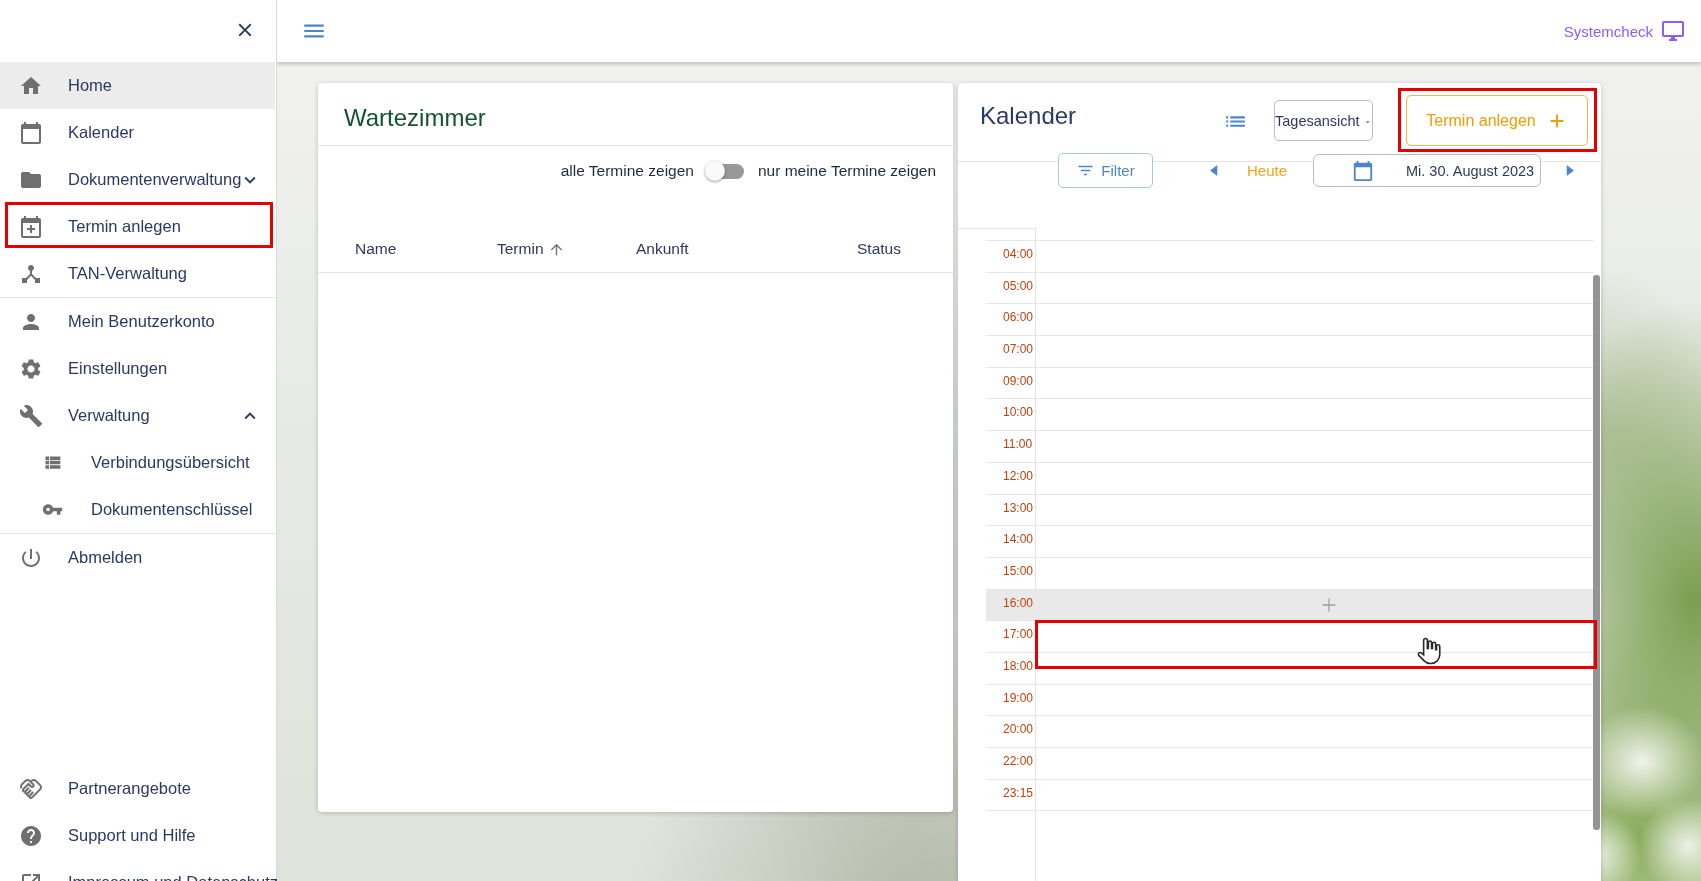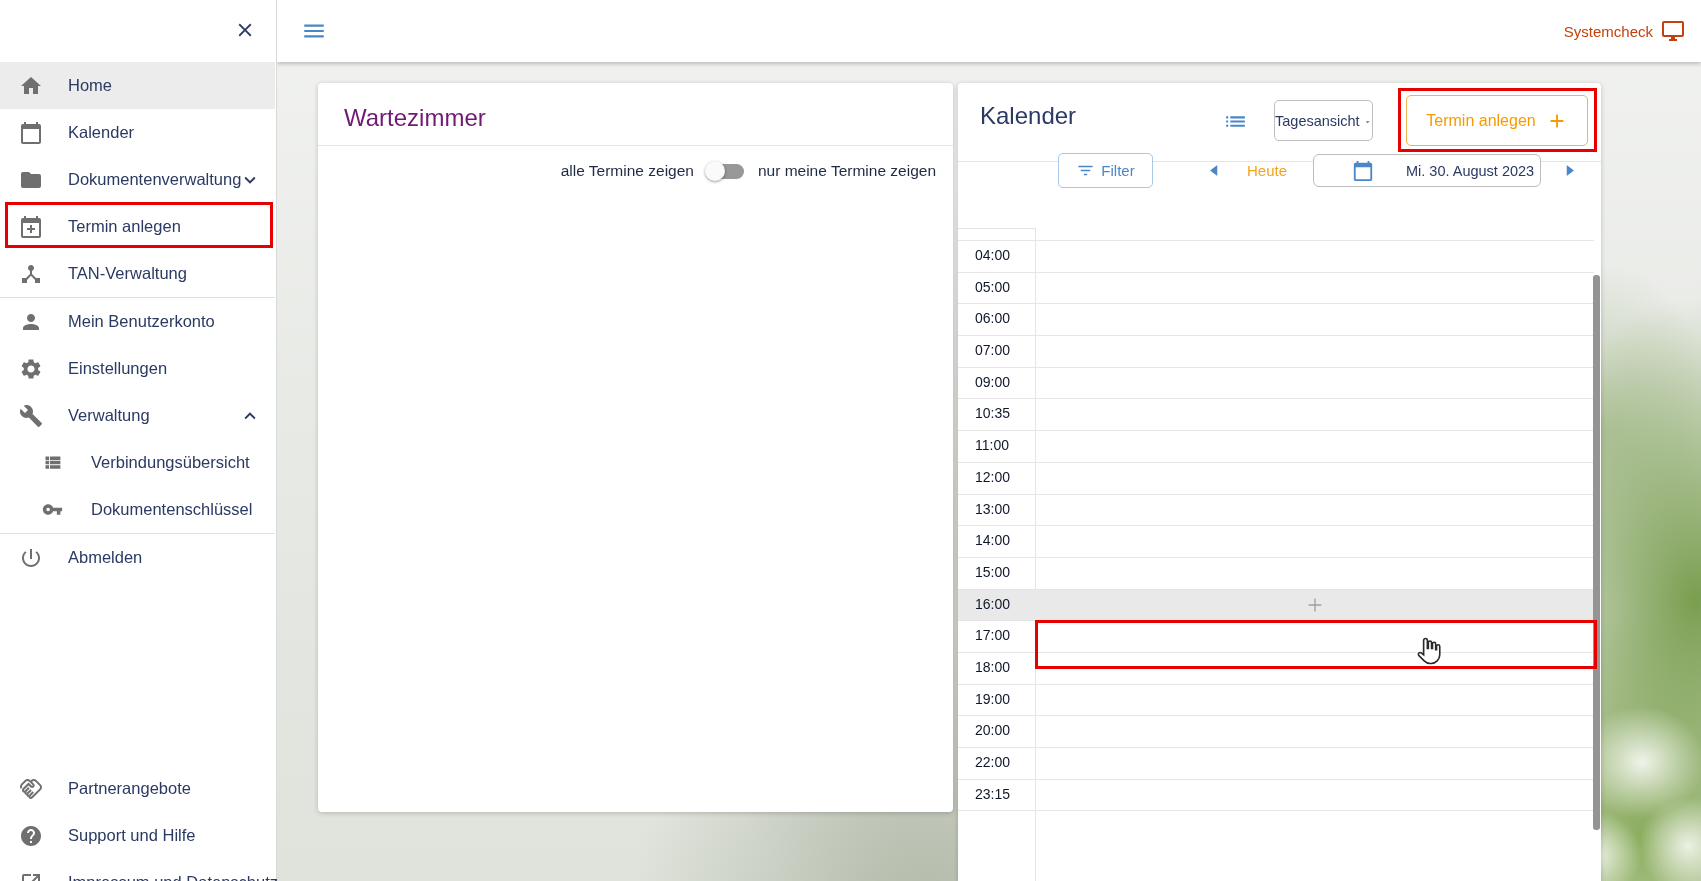--- a/index.html
+++ b/index.html
@@ -23,21 +23,21 @@
       linear-gradient(180deg,#f2f3f1 0%,#e8eae6 45%,#dfe3db 100%);
   }
   
   .topbar{
     position:absolute;left:277px;top:0;right:0;height:62px;background:#fff;
     box-shadow:0 2px 4px rgba(0,0,0,.22);
     display:flex;align-items:center;justify-content:space-between;
     padding:0 16px 0 24px;box-sizing:border-box;z-index:5;
   }
   .menu-btn{width:26px;height:26px;color:#4a86c8;cursor:pointer;}
-  .syscheck{display:flex;align-items:center;gap:8px;color:#c2410c;font-size:15px;cursor:pointer;}
+  .syscheck{display:flex;align-items:center;gap:8px;color:#8b5cf6;font-size:15px;cursor:pointer;}
   .syscheck .icon{width:24px;height:24px;}
   .icon{display:inline-flex;}
   .icon svg{width:100%;height:100%;}
   
   .sidebar{
     position:absolute;left:0;top:0;width:277px;height:881px;background:#fff;
     border-right:1px solid #d9d9d9;z-index:6;box-sizing:border-box;
   }
   .close-btn{position:absolute;top:19px;right:20px;width:22px;height:22px;color:#2b3a63;cursor:pointer;}
   .nav{position:absolute;left:0;right:1px;top:62px;}
@@ -50,21 +50,21 @@
   .nav-item .icon{width:24px;height:24px;color:#6f6f6f;flex:none;}
   .nav-item.indent{padding-left:42px;gap:28px;}
   .nav-item.indent .icon{width:21px;height:21px;}
   .nav-label{white-space:nowrap;}
   .nav-item .chev{position:absolute;right:14px;width:22px;height:22px;color:#2b3a63;}
   .nav-divider{height:1px;background:#e0e0e0;}
   
   .card{position:absolute;background:#fff;border-radius:4px;box-shadow:0 1px 5px rgba(0,0,0,.2);}
   
   .wz{left:318px;top:83px;width:635px;height:729px;}
-  .wz-title{font-size:24px;color:#701a75;padding:21px 0 0 26px;}
+  .wz-title{font-size:24px;color:#14532d;padding:21px 0 0 26px;}
   .wz-divider{position:absolute;left:0;right:0;top:62px;height:1px;background:#e4e4e4;}
   .wz-toggle-row{
     position:absolute;right:17px;top:72px;height:32px;display:flex;align-items:center;gap:12px;
     font-size:15.5px;color:#1f2b45;
   }
   .switch{position:relative;width:36px;height:15px;background:#989898;border-radius:8px;cursor:pointer;flex:none;margin:0 2px;}
   .switch .thumb{
     position:absolute;left:-3px;top:-3px;width:20px;height:20px;border-radius:50%;
     background:#fafafa;box-shadow:0 1px 3px rgba(0,0,0,.4);
   }
@@ -108,21 +108,21 @@
     box-sizing:border-box;padding-left:38px;gap:32px;
   }
   .date-btn .icon{width:22px;height:22px;color:#4a86c8;}
   
   .gutter-topline{position:absolute;left:0;top:145px;width:77px;border-top:1px solid #e4e4e4;}
   .gutter-vline{position:absolute;left:77px;top:145px;bottom:0;border-left:1px solid #e4e4e4;}
   .cal-grid{position:absolute;left:0;right:0;top:157px;}
   .cal-row{display:flex;height:31.7px;box-sizing:border-box;}
   .cal-time{
     width:77px;flex:none;box-sizing:border-box;border-top:1px solid #e6e6e6;
-    font-size:14px;color:#0f172a;padding:6px 0 0 17px;
+    font-size:12px;color:#c2410c;padding:6px 0 0 17px;margin-left:28px;
   }
   .cal-cell{flex:1;box-sizing:border-box;border-top:1px solid #e6e6e6;margin-right:7px;position:relative;}
   .cal-row.highlighted .cal-time,.cal-row.highlighted .cal-cell{background:#e9e9e9;}
   .cal-plus{
     position:absolute;left:50%;top:50%;transform:translate(-50%,-50%);
     width:22px;height:22px;color:#9e9e9e;
   }
   .scrollbar{position:absolute;left:635px;top:192px;width:7px;height:555px;background:#949494;border-radius:3px;}
   
   .anno{position:absolute;border:3px solid #e60000;box-sizing:border-box;z-index:20;pointer-events:none;}
@@ -293,20 +293,39 @@
 <div class="card wz">
   <div class="wz-title">Wartezimmer</div>
   <div class="wz-divider"></div>
   <div class="wz-toggle-row">
     <span>alle Termine zeigen</span>
     <span class="switch">
         <span class="thumb"></span>
       </span>
     <span>nur meine Termine zeigen</span>
   </div>
+  <div class="wz-cols">
+      <span class="wz-col">
+        <span>Name</span>
+      </span>
+      <span class="wz-col">
+        <span>Termin</span>
+        <span class="icon sort-arrow">
+          <svg viewBox="0 0 24 24" fill="currentColor">
+            <path d="M4 12l1.41 1.41L11 7.83V20h2V7.83l5.58 5.59L20 12l-8-8-8 8z"></path>
+          </svg>
+        </span>
+      </span>
+      <span class="wz-col">
+        <span>Ankunft</span>
+      </span>
+      <span class="wz-col">
+        <span>Status</span>
+      </span>
+    </div>
 </div>
 
 <div class="card kal">
   <div class="kal-title">Kalender</div>
   <span class="listview-btn icon">
     <svg viewBox="0 0 24 24" fill="currentColor">
         <path d="M3 13h2v-2H3v2zm0 4h2v-2H3v2zm0-8h2V7H3v2zm4 4h14v-2H7v2zm0 4h14v-2H7v2zM7 7v2h14V7H7z"></path>
       </svg>
   </span>
   <div class="view-btn">
@@ -372,21 +391,21 @@
       </div>
       <div class="cal-row">
         <div class="cal-time">07:00</div>
         <div class="cal-cell"></div>
       </div>
       <div class="cal-row">
         <div class="cal-time">09:00</div>
         <div class="cal-cell"></div>
       </div>
       <div class="cal-row">
-        <div class="cal-time">10:35</div>
+        <div class="cal-time">10:00</div>
         <div class="cal-cell"></div>
       </div>
       <div class="cal-row">
         <div class="cal-time">11:00</div>
         <div class="cal-cell"></div>
       </div>
       <div class="cal-row">
         <div class="cal-time">12:00</div>
         <div class="cal-cell"></div>
       </div>

